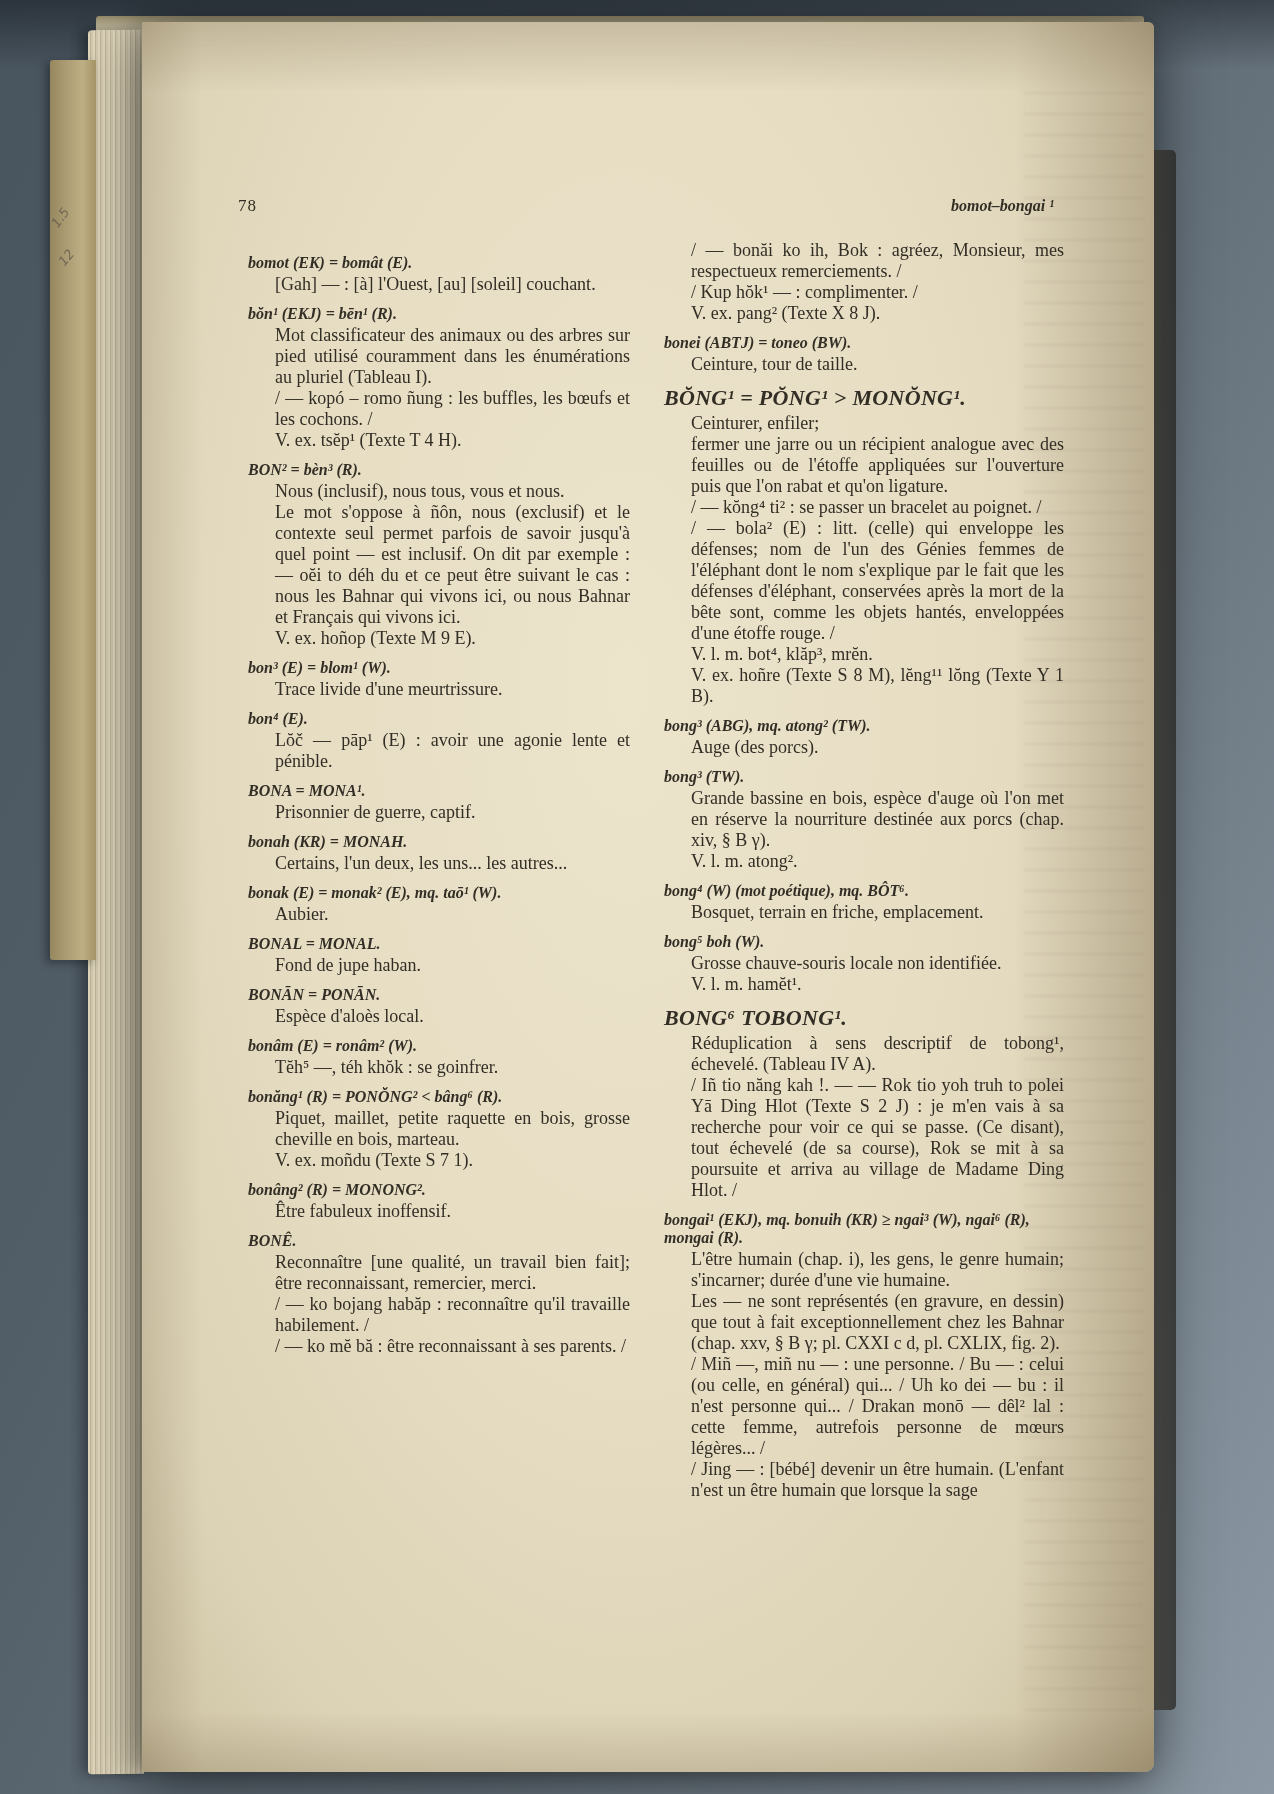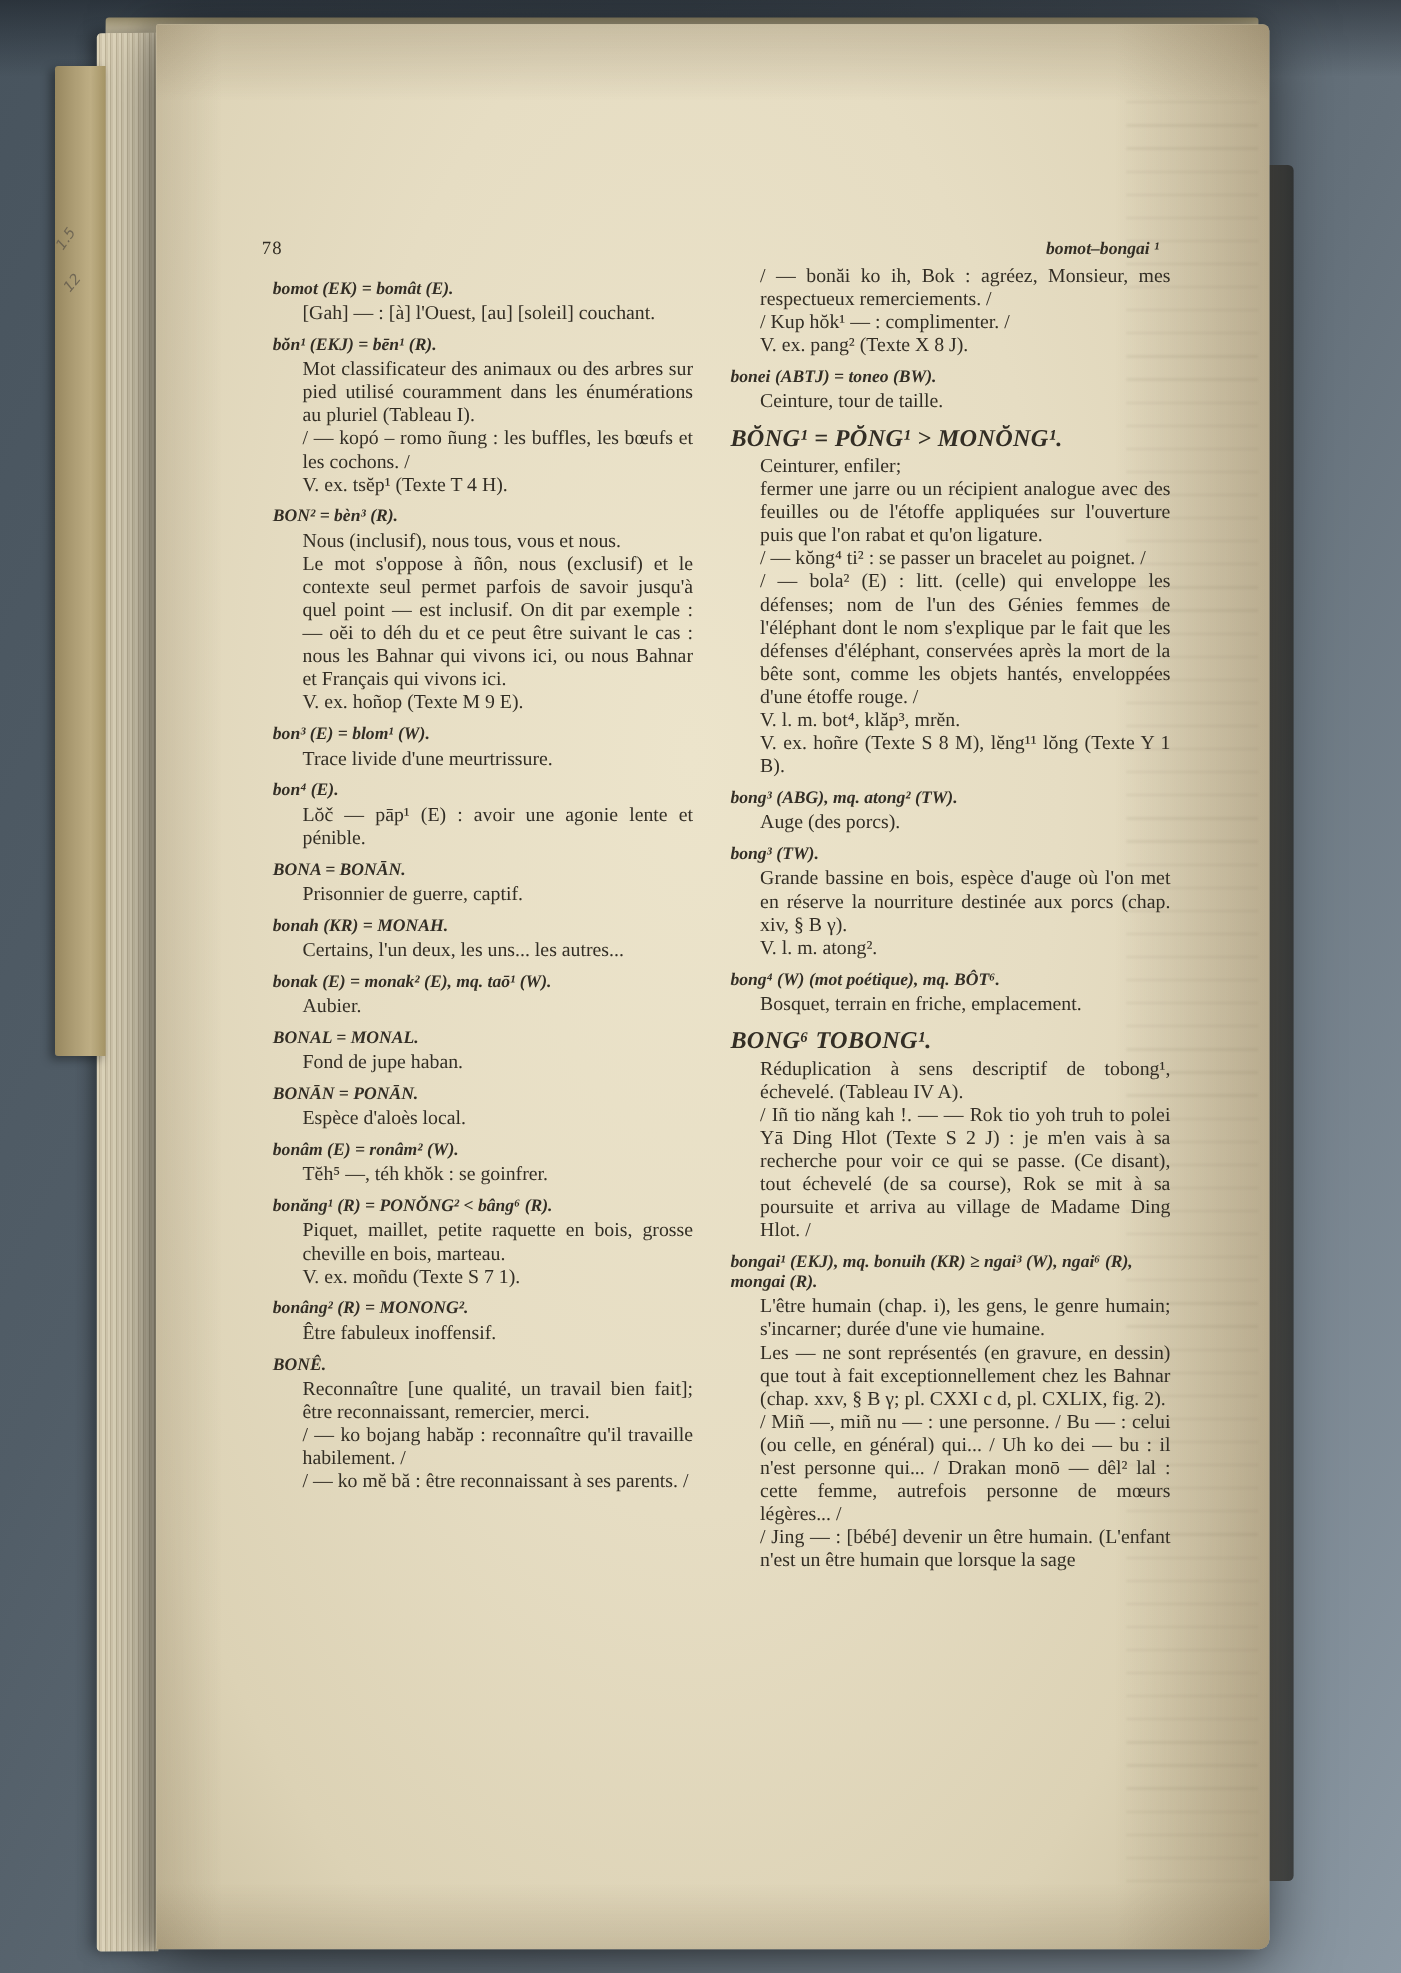--- a/index.html
+++ b/index.html
@@ -39,21 +39,21 @@
       linear-gradient(90deg,rgba(90,70,40,0.16),rgba(90,70,40,0) 60px),
       linear-gradient(0deg,rgba(90,70,40,0.18),rgba(90,70,40,0) 60px);}
   
   .bleed{position:absolute;right:10px;top:70px;bottom:60px;width:120px;opacity:0.55;
     background:repeating-linear-gradient(180deg,rgba(120,108,84,0.18) 0 2px,rgba(120,108,84,0) 2px 21px);
     filter:blur(1.2px);pointer-events:none;}
   
   .page,.page *{font-family:"Liberation Serif","DejaVu Serif",serif;color:#332e25;}
   .page-header{position:absolute;left:96px;top:166px;width:816px;display:flex;
     justify-content:space-between;align-items:baseline;}
-  .page-number{font-size:17px;letter-spacing:1px;margin-top:28px;}
+  .page-number{font-size:17px;letter-spacing:1px;margin-top:8px;}
   .running-head{font-size:16px;font-weight:700;font-style:italic;}
   .columns{position:absolute;left:96px;top:232px;width:816px;display:flex;gap:34px;margin-left:10px;}
   .column-left{flex:0 0 382px;width:382px;}
   .column-right{flex:1;margin-top:-14px;}
   .entry{margin:0 0 10px 0;}
   .entry-head{font-size:16px;font-weight:700;font-style:italic;margin-bottom:2px;}
   .entry-head.large{font-size:22px;letter-spacing:0.3px;}
   .entry-para{font-size:18px;line-height:21px;margin-left:27px;text-align:justify;}
 </style>
 </head>
@@ -99,21 +99,21 @@
           </div>
           <div class="entry">
             <div class="entry-head">bon³ (E) = blom¹ (W).</div>
             <div class="entry-para">Trace livide d'une meurtrissure.</div>
           </div>
           <div class="entry">
             <div class="entry-head">bon⁴ (E).</div>
             <div class="entry-para">Lŏč — pāp¹ (E) : avoir une agonie lente et pénible.</div>
           </div>
           <div class="entry">
-            <div class="entry-head">BONA = BONĀN.</div>
+            <div class="entry-head">BONA = MONA¹.</div>
             <div class="entry-para">Prisonnier de guerre, captif.</div>
           </div>
           <div class="entry">
             <div class="entry-head">bonah (KR) = MONAH.</div>
             <div class="entry-para">Certains, l'un deux, les uns... les autres...</div>
           </div>
           <div class="entry">
             <div class="entry-head">bonak (E) = monak² (E), mq. taō¹ (W).</div>
             <div class="entry-para">Aubier.</div>
           </div>
@@ -171,20 +171,25 @@
           <div class="entry">
             <div class="entry-head">bong³ (TW).</div>
             <div class="entry-para">Grande bassine en bois, espèce d'auge où l'on met en réserve la nourriture destinée aux porcs (chap. xiv, § B γ).</div>
             <div class="entry-para">V. l. m. atong².</div>
           </div>
           <div class="entry">
             <div class="entry-head">bong⁴ (W) (mot poétique), mq. BÔT⁶.</div>
             <div class="entry-para">Bosquet, terrain en friche, emplacement.</div>
           </div>
           <div class="entry">
+            <div class="entry-head">bong⁵ boh (W).</div>
+            <div class="entry-para">Grosse chauve-souris locale non identifiée.</div>
+            <div class="entry-para">V. l. m. hamĕt¹.</div>
+          </div>
+          <div class="entry">
             <div class="entry-head large">BONG⁶ TOBONG¹.</div>
             <div class="entry-para">Réduplication à sens descriptif de tobong¹, échevelé. (Tableau IV A).</div>
             <div class="entry-para">/ Iñ tio năng kah !. — — Rok tio yoh truh to polei Yā Ding Hlot (Texte S 2 J) : je m'en vais à sa recherche pour voir ce qui se passe. (Ce disant), tout échevelé (de sa course), Rok se mit à sa poursuite et arriva au village de Madame Ding Hlot. /</div>
           </div>
           <div class="entry">
             <div class="entry-head">bongai¹ (EKJ), mq. bonuih (KR) ≥ ngai³ (W), ngai⁶ (R), mongai (R).</div>
             <div class="entry-para">L'être humain (chap. i), les gens, le genre humain; s'incarner; durée d'une vie humaine.</div>
             <div class="entry-para">Les — ne sont représentés (en gravure, en dessin) que tout à fait exceptionnellement chez les Bahnar (chap. xxv, § B γ; pl. CXXI c d, pl. CXLIX, fig. 2).</div>
             <div class="entry-para">/ Miñ —, miñ nu — : une personne. / Bu — : celui (ou celle, en général) qui... / Uh ko dei — bu : il n'est personne qui... / Drakan monō — dêl² lal : cette femme, autrefois personne de mœurs légères... /</div>
             <div class="entry-para">/ Jing — : [bébé] devenir un être humain. (L'enfant n'est un être humain que lorsque la sage</div>

